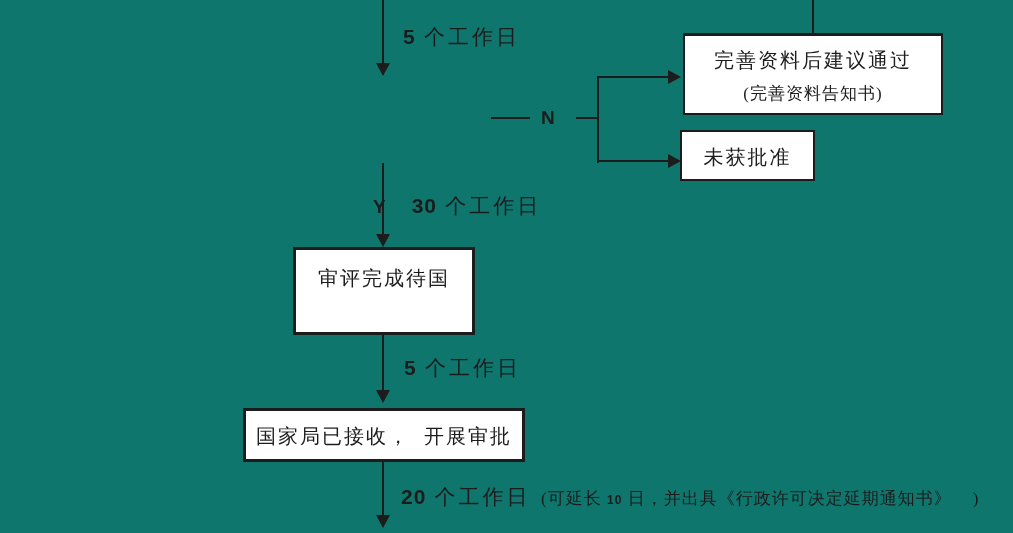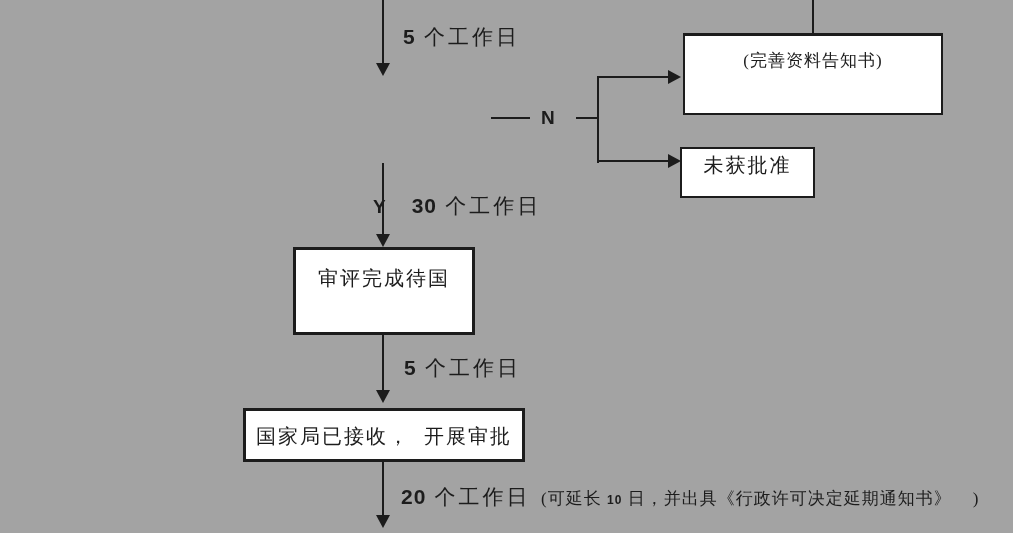--- a/index.html
+++ b/index.html
@@ -1,19 +1,19 @@
 <!DOCTYPE html>
 <html><head>
 <meta charset="utf-8">
 <style>
   html,body{margin:0;padding:0;background:#ffffff;}
   .canvas{
     position:relative;
     width:1013px;height:533px;
-    background:#a3a3a3;
+    background:#0f766e;
     font-family:"Liberation Serif","DejaVu Serif",serif;
     color:#1c1c1c;
     overflow:hidden;
   }
   
   .line{position:absolute;background:#1c1c1c;}
   
   .ah-down{position:absolute;width:0;height:0;
     border-left:7px solid transparent;border-right:7px solid transparent;
     border-top:13px solid #1c1c1c;}
@@ -52,24 +52,25 @@
   <div class="line" style="left:576px;top:117px;width:22px;height:2px;"></div>
   <div class="line" style="left:597px;top:76px;width:2px;height:87px;"></div>
   <div class="line" style="left:597px;top:76px;width:72px;height:2px;"></div>
   <div class="ah-right" style="left:668px;top:70px;"></div>
   <div class="line" style="left:597px;top:160px;width:72px;height:2px;"></div>
   <div class="ah-right" style="left:668px;top:154px;"></div>
 
   <div class="line" style="left:812px;top:0;width:2px;height:34px;"></div>
 
   <div class="node center" style="left:683px;top:33px;width:260px;height:82px;padding-top:8px;border-top-width:3px;">
+    <span class="tline">完善资料后建议通过</span>
     <span class="tline sub">(完善资料告知书)</span>
   </div>
 
-  <div class="node center" style="left:680px;top:147px;width:135px;height:51px;">
+  <div class="node center" style="left:680px;top:130px;width:135px;height:51px;padding-top:9px;">
     <span class="tline">未获批准</span>
   </div>
 
   <div class="line" style="left:382px;top:163px;width:2px;height:72px;"></div>
   <div class="ah-down" style="left:376px;top:234px;"></div>
 
   <div class="elabel" style="left:373px;top:194px;"><span class="branch-letter" style="font-size:19px;margin-right:26px;">Y</span><span class="num">30</span> <span>个工作日</span></div>
 
   <div class="node thick center" style="left:293px;top:247px;width:182px;height:88px;padding-top:11px;line-height:35px;">
     <span class="tline">审评完成待国</span>

